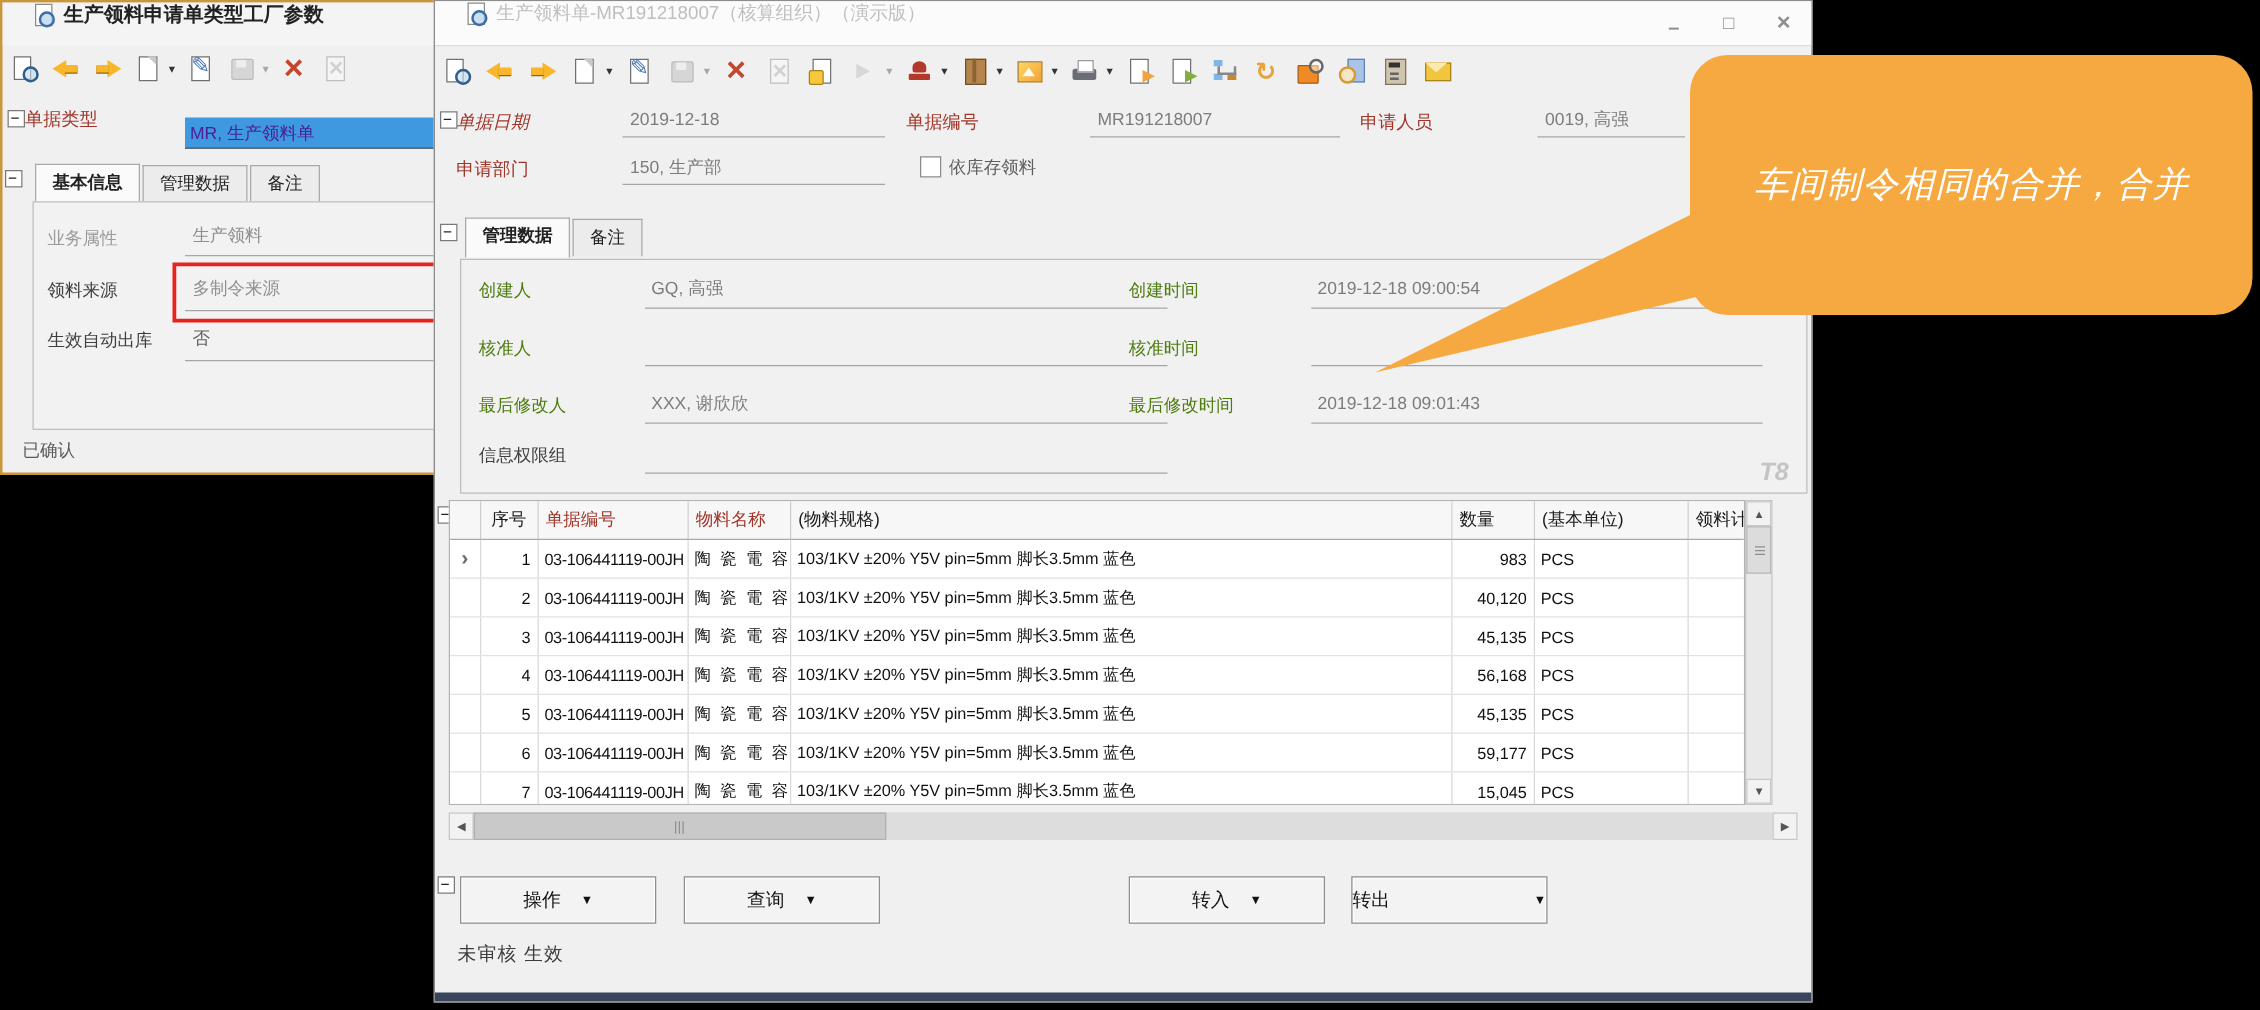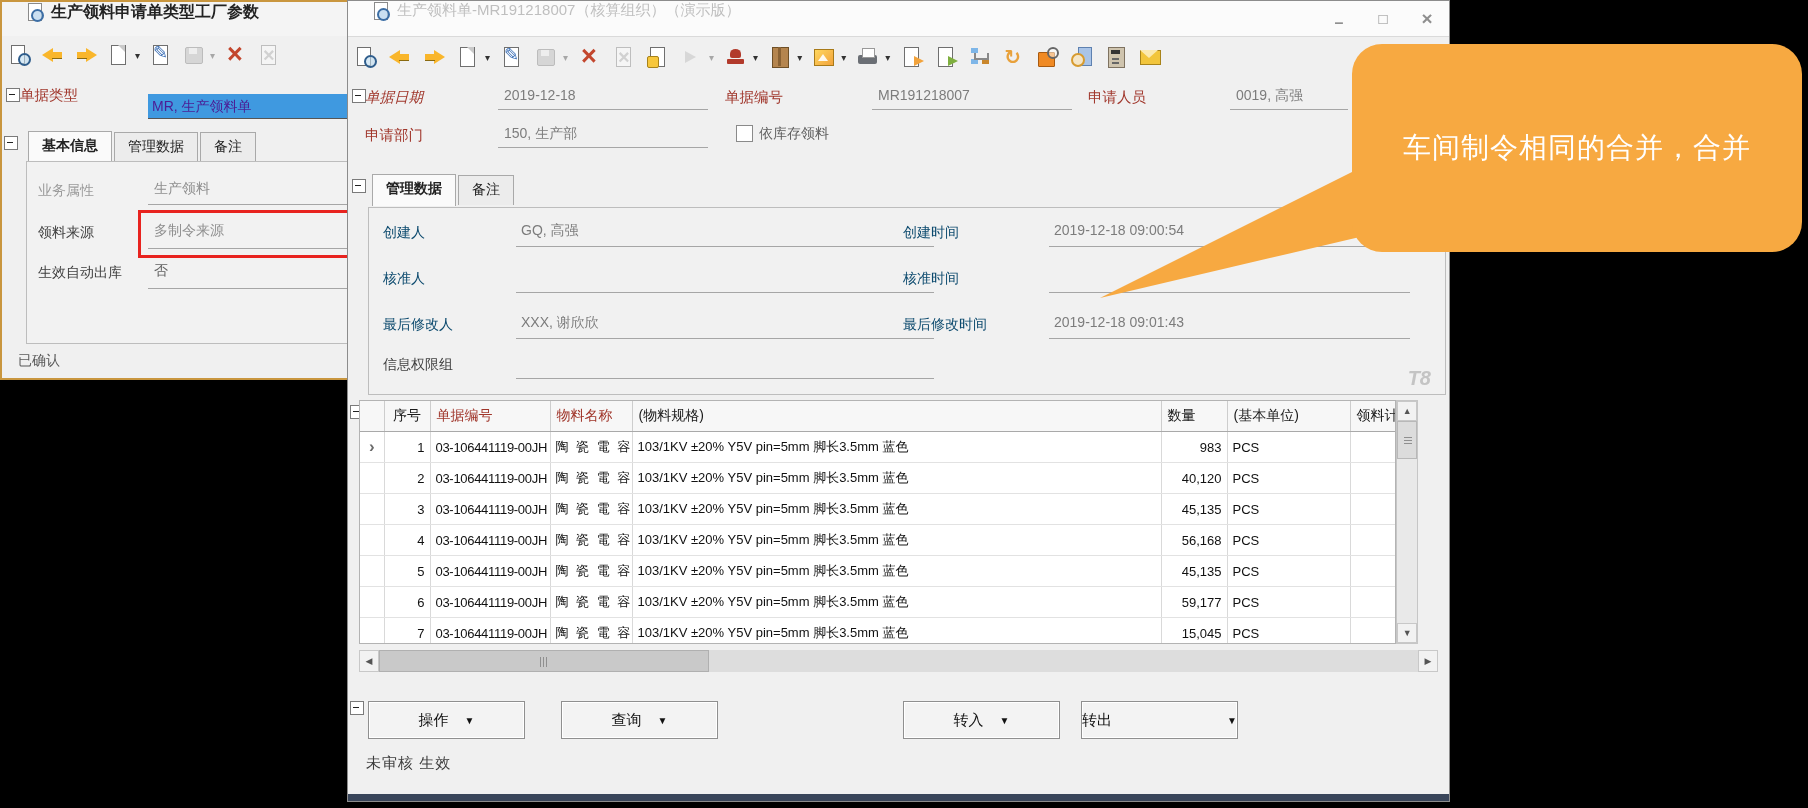--- a/index.html
+++ b/index.html
@@ -70,21 +70,21 @@
   [data-icon="history"]::after{content:"";position:absolute;left:1px;bottom:2px;width:10px;height:10px;border:2px solid #D79B2F;border-radius:50%;background:#F5E6C8;}
   [data-icon="calculator"]::before{content:"";position:absolute;left:4px;top:2px;width:15px;height:19px;background:#CFC4AE;border:1px solid #7E7260;}
   [data-icon="calculator"]::after{content:"";position:absolute;left:7px;top:5px;width:9px;height:4px;background:#333;box-shadow:0 7px 0 -1px #666,0 11px 0 -1px #666;}
   [data-icon="mail"]::before{content:"";position:absolute;left:2px;top:5px;width:19px;height:13px;background:#F2C53C;border:1px solid #A8831A;}
   [data-icon="mail"]::after{content:"";position:absolute;left:2px;top:5px;border-left:9px solid transparent;border-right:9px solid transparent;border-top:8px solid #FBE9B0;}
 
   .collapse{width:12px;height:12px;border:1px solid #7a7a7a;background:#fff;position:absolute;}
   .collapse::before{content:"";position:absolute;left:2px;top:5px;width:6px;height:1px;background:#222;}
 
   .rlabel{position:absolute;font-size:14.5px;color:#A0362B;white-space:nowrap;}
-  .glabel{position:absolute;font-size:14px;color:#0c4a6e;white-space:nowrap;}
+  .glabel{position:absolute;font-size:14px;color:#4d7c0f;white-space:nowrap;}
   .rvalue{position:absolute;font-size:14px;color:#7C7C7C;white-space:nowrap;}
   .uline{position:absolute;height:0;border-bottom:1px solid #A6A6A6;}
   .cb{position:absolute;width:15px;height:15px;background:#fff;border:1px solid #8a8a8a;}
 
   
   #lwin .sel-value{position:absolute;left:146px;top:80px;width:201px;height:24px;background:#3F99E0;color:#4c1d95;
     font-size:14px;line-height:24px;padding-left:4px;border-bottom:1px solid #555;white-space:nowrap;overflow:hidden;margin-top:12px;}
   .tabs{position:absolute;display:flex;align-items:flex-end;}
   .tab{padding:5px 13px 6px 13px;border:1px solid #A9A9A9;border-bottom:none;background:#ECECEC;font-size:14px;color:#222;margin-right:2px;white-space:nowrap;}
   .tab.active{background:#FAFAFA;font-weight:bold;padding-bottom:8px;position:relative;top:1px;}
@@ -126,21 +126,21 @@
   .htrack{flex:1;background:#DDDDDD;}
 
   
   .dbtn{position:absolute;top:700px;width:157px;height:38px;background:#F3F3F3;border:1px solid #8F8F8F;box-sizing:border-box;
     display:flex;align-items:center;justify-content:center;gap:16px;font-size:15px;color:#111;box-shadow:inset 0 0 0 1px #fff;}
   .dbtn .arrow{font-size:10px;color:#111;}
 
   
   #callout{position:absolute;left:1352px;top:44px;width:450px;height:208px;background:#F7A941;border-radius:30px;z-index:49;
     display:flex;flex-direction:column;align-items:center;justify-content:center;gap:10px;}
-  #callout .cline{color:#fff;font-size:28px;line-height:40px;letter-spacing:1px;white-space:nowrap;}
+  #callout .cline{color:#fff;font-size:28px;line-height:40px;letter-spacing:1px;white-space:nowrap;font-style:italic;}
   #tail-svg{position:absolute;left:0;top:0;width:1808px;height:808px;z-index:48;pointer-events:none;}
 </style>
 </head>
 <body>
 
 <div class="win" id="lwin">
   <div class="titlebar">
     <span class="win-icon"></span>
     <span class="title-text">生产领料申请单类型工厂参数</span>
   </div>
@@ -389,21 +389,21 @@
       <span class="htrack"></span>
       <span class="hbtn">▶</span>
     </div>
   </div>
 
   <span class="collapse" style="left:2px;top:700px;"></span>
   <div class="dbtn" style="left:20px;">
     <span>操作</span>
       <span class="arrow">▼</span>
   </div>
-  <div class="dbtn" style="left:199px;margin-left:14px;">
+  <div class="dbtn" style="left:199px;">
     <span>查询</span>
       <span class="arrow">▼</span>
   </div>
   <div class="dbtn" style="left:555px;">
     <span>转入</span>
       <span class="arrow">▼</span>
   </div>
   <div class="dbtn" style="left:733px;justify-content:space-between;">
     <span>转出</span>
       <span class="arrow">▼</span>

